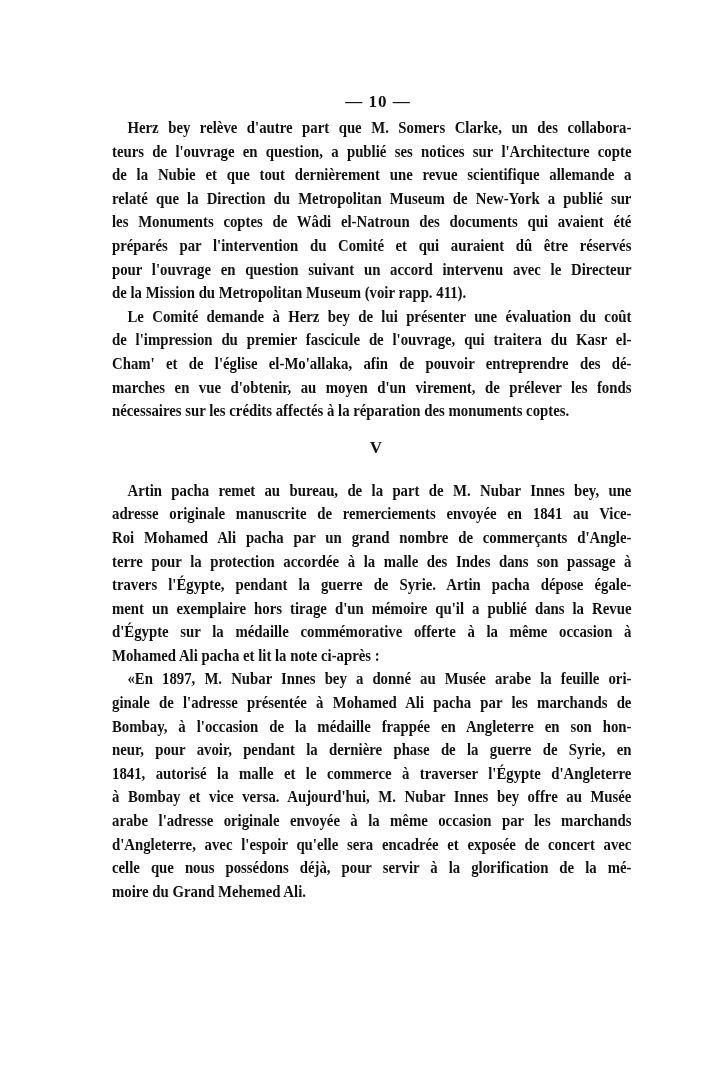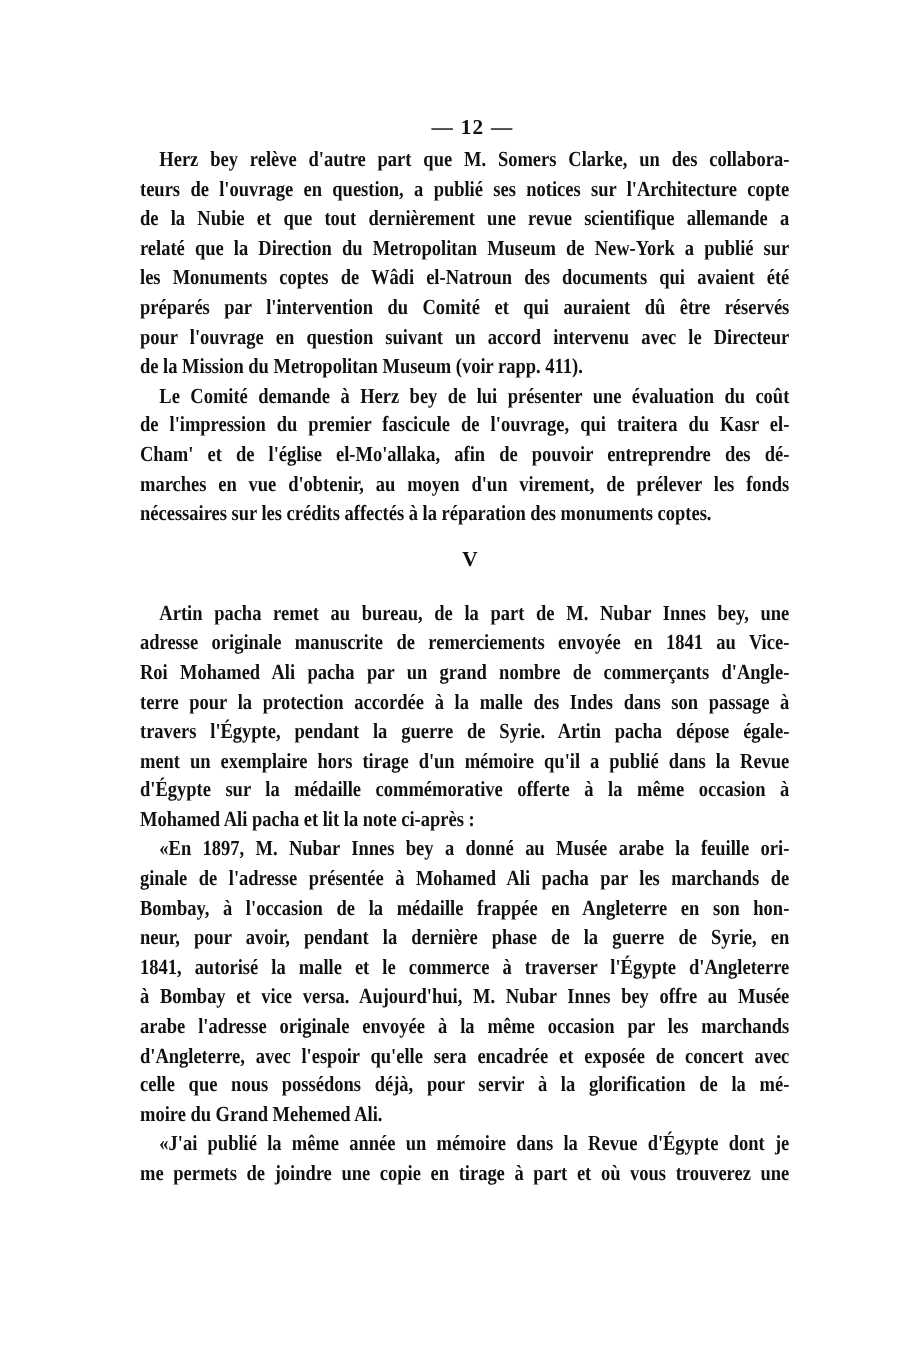--- a/index.html
+++ b/index.html
@@ -56,21 +56,21 @@
     font-size: 17px;
     height: 56px;
     line-height: 50px;
     margin-left: 8px;
   }
 </style>
 </head>
 <body>
 
 <div class="page">
-  <div class="page-number">— 12 —</div>
+  <div class="page-number">— 10 —</div>
 
   <div>
     <span class="line indent">Herz bey relève d'autre part que M. Somers Clarke, un des collabora-</span>
     <span class="line">teurs de l'ouvrage en question, a publié ses notices sur l'Architecture copte</span>
     <span class="line">de la Nubie et que tout dernièrement une revue scientifique allemande a</span>
     <span class="line">relaté que la Direction du Metropolitan Museum de New-York a publié sur</span>
     <span class="line">les Monuments coptes de Wâdi el-Natroun des documents qui avaient été</span>
     <span class="line">préparés par l'intervention du Comité et qui auraient dû être réservés</span>
     <span class="line">pour l'ouvrage en question suivant un accord intervenu avec le Directeur</span>
     <span class="line last">de la Mission du Metropolitan Museum (voir rapp. 411).</span>
@@ -103,17 +103,13 @@
     <span class="line">Bombay, à l'occasion de la médaille frappée en Angleterre en son hon-</span>
     <span class="line">neur, pour avoir, pendant la dernière phase de la guerre de Syrie, en</span>
     <span class="line">1841, autorisé la malle et le commerce à traverser l'Égypte d'Angleterre</span>
     <span class="line">à Bombay et vice versa. Aujourd'hui, M. Nubar Innes bey offre au Musée</span>
     <span class="line">arabe l'adresse originale envoyée à la même occasion par les marchands</span>
     <span class="line">d'Angleterre, avec l'espoir qu'elle sera encadrée et exposée de concert avec</span>
     <span class="line">celle que nous possédons déjà, pour servir à la glorification de la mé-</span>
     <span class="line last">moire du Grand Mehemed Ali.</span>
   </div>
 
-  <div>
-    <span class="line indent">«J'ai publié la même année un mémoire dans la Revue d'Égypte dont je</span>
-    <span class="line">me permets de joindre une copie en tirage à part et où vous trouverez une</span>
-  </div>
 </div>
 
 </body></html>

